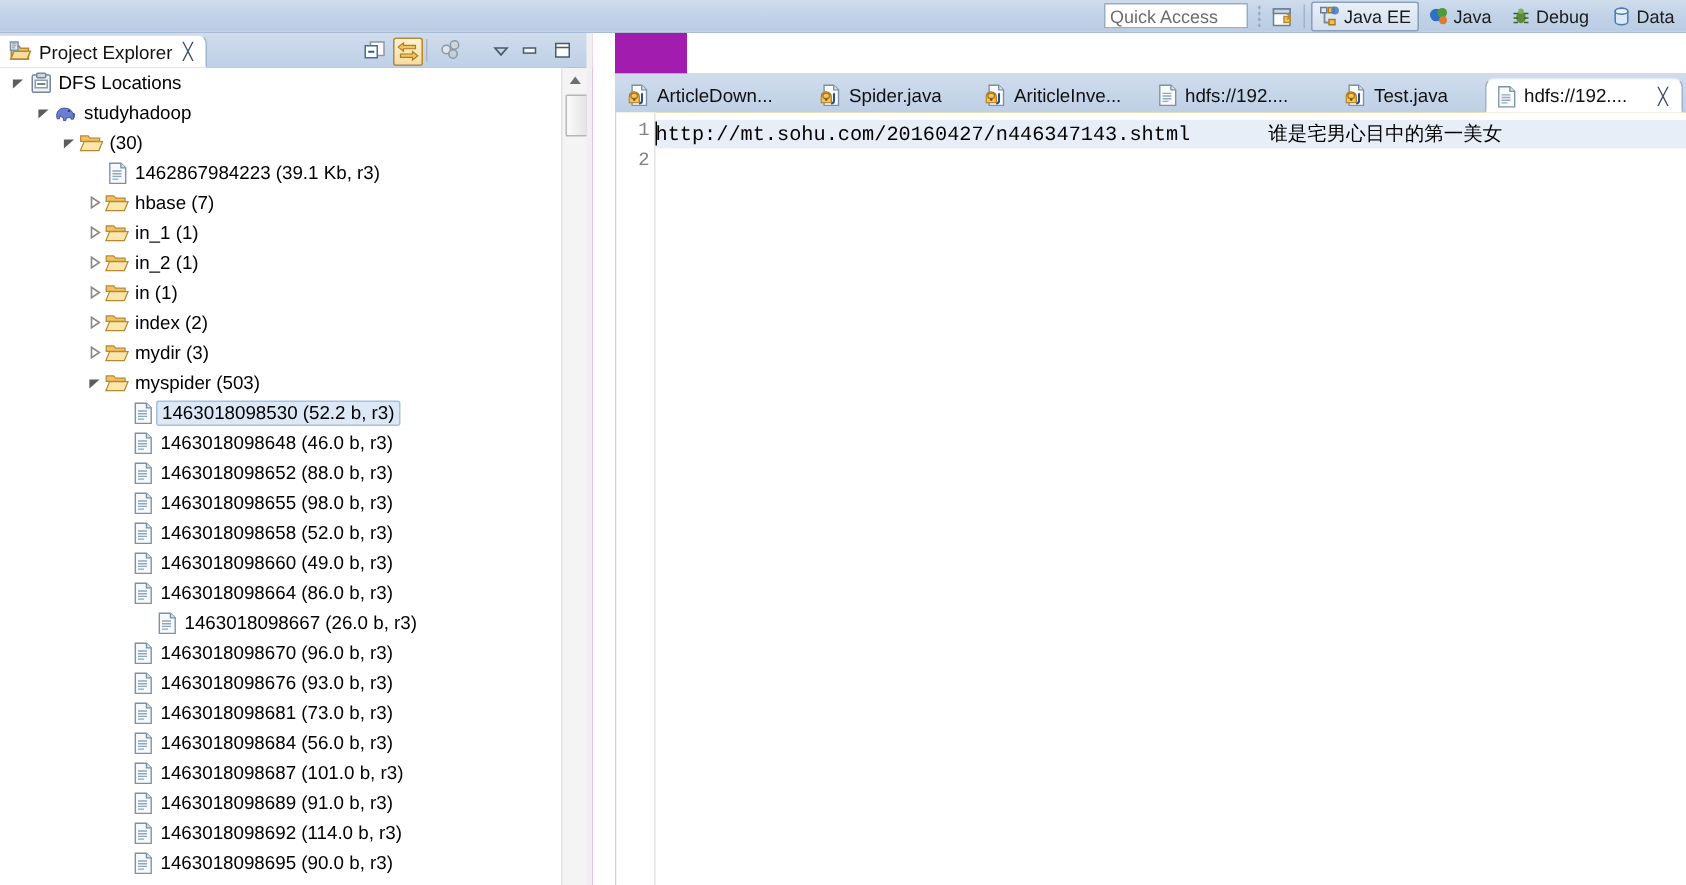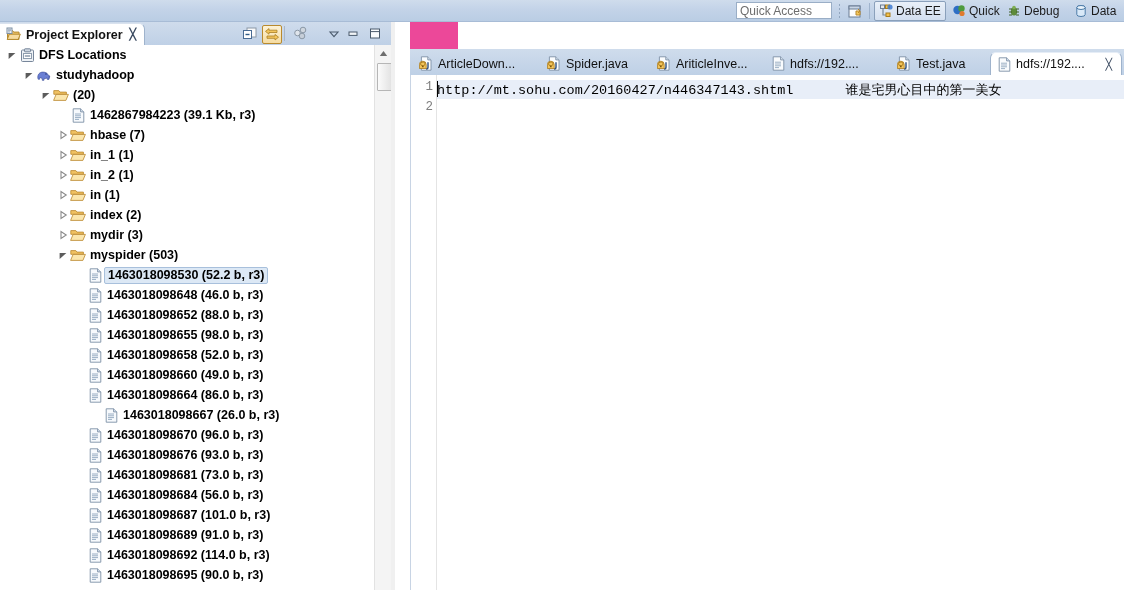--- a/index.html
+++ b/index.html
@@ -40,22 +40,21 @@
   .persp-btn.active{
     border:1px solid #8aa0bb;border-radius:2px;
     background:linear-gradient(to bottom,#e9f0f9,#d3dff0);
   }
   .open-persp{
     position:absolute;left:846px;top:2px;width:18px;height:18px;
   }
   
   #left-view{
     position:absolute;left:0;top:22px;width:458px;height:568px;
-    background:#ec4899;
-    font-weight:bold;
+    background:#a21caf;
   }
   #left-tabrow{
     position:absolute;left:0;top:0;width:395px;height:23px;
     background:linear-gradient(to bottom,#cfdcec,#bfd0e6);
   }
   #view-tab{
     position:absolute;left:0;top:1px;height:22px;
     padding:0 8px 0 6px;box-sizing:border-box;
     display:flex;align-items:center;gap:5px;
     background:#ffffff;
@@ -190,32 +189,32 @@
   <div class="persp-btn active" style="left:874px;">
     <span>
       <svg width="14" height="14" viewBox="0 0 14 14">
         <path d="M4 3 v8 h4" fill="none" stroke="#7b8a99" stroke-width="1.2"></path>
         <rect x="1.5" y="1" width="4" height="3.5" fill="#e3e8ee" stroke="#6b7d93"></rect>
         <rect x="6.5" y="1" width="4" height="3.5" fill="#f2c14e" stroke="#a87d1d"></rect>
         <rect x="7" y="9" width="4" height="3.5" fill="#f2c14e" stroke="#a87d1d"></rect>
         <circle cx="11" cy="3" r="2.6" fill="#3f7bd1" opacity=".85"></circle>
       </svg>
     </span>
-    <span>Data EE</span>
+    <span>Java EE</span>
   </div>
 
   <div class="persp-btn" style="left:948px;">
     <span>
       <svg width="14" height="14" viewBox="0 0 14 14">
         <circle cx="5.5" cy="6" r="4.2" fill="#2f6fc4"></circle>
         <circle cx="9.5" cy="4.5" r="3.2" fill="#4e9b3f"></circle>
         <circle cx="10" cy="9.5" r="2.6" fill="#e07b2e"></circle>
       </svg>
     </span>
-    <span>Quick</span>
+    <span>Java</span>
   </div>
 
   <div class="persp-btn" style="left:1003px;">
     <span>
       <svg width="14" height="14" viewBox="0 0 14 14">
         <ellipse cx="7" cy="7.5" rx="3.2" ry="4" fill="#5d8a3a"></ellipse>
         <path d="M2 5 h3 M2 8 h3 M2 11 h3 M9 5 h3 M9 8 h3 M9 11 h3" stroke="#3f5f26" stroke-width="1"></path>
         <circle cx="7" cy="3.5" r="1.8" fill="#7fae54"></circle>
       </svg>
     </span>
@@ -326,21 +325,21 @@
           <svg width="10" height="10" viewBox="0 0 10 10">
             <path d="M1.6 3 H8.4 L1.6 9 Z" fill="#5c5c5c"></path>
           </svg>
         </span>
         <span class="ico">
           <svg width="16" height="14" viewBox="0 0 16 14">
             <path d="M0.8 2.6 h5 l1.2 1.5 h6.4 v2.2 h-12.6 z" fill="#f0c263" stroke="#b9872c" stroke-width=".8"></path>
             <path d="M0.6 12.4 l2.5 -6 h12.3 l-2.5 6 z" fill="#fbe6ad" stroke="#b9872c" stroke-width=".8"></path>
           </svg>
         </span>
-        <span class="lbl">(20)</span>
+        <span class="lbl">(30)</span>
       </div>
       <div class="row" style="padding-left: 57px;">
         <span class="twisty"></span>
         <span class="ico">
           <svg width="13" height="15" viewBox="0 0 13 15">
             <path d="M1.2 0.8 h7.4 l3.2 3.1 v10.3 h-10.6 z" fill="#f7fafd" stroke="#7d90a6" stroke-width=".9"></path>
             <path d="M8.6 0.8 v3.1 h3.2" fill="#d7e3ef" stroke="#7d90a6" stroke-width=".9"></path>
             <path d="M3 6 h6 M3 7.8 h6 M3 9.6 h6 M3 11.4 h4" stroke="#8fa6bd" stroke-width=".9"></path>
           </svg>
         </span>

